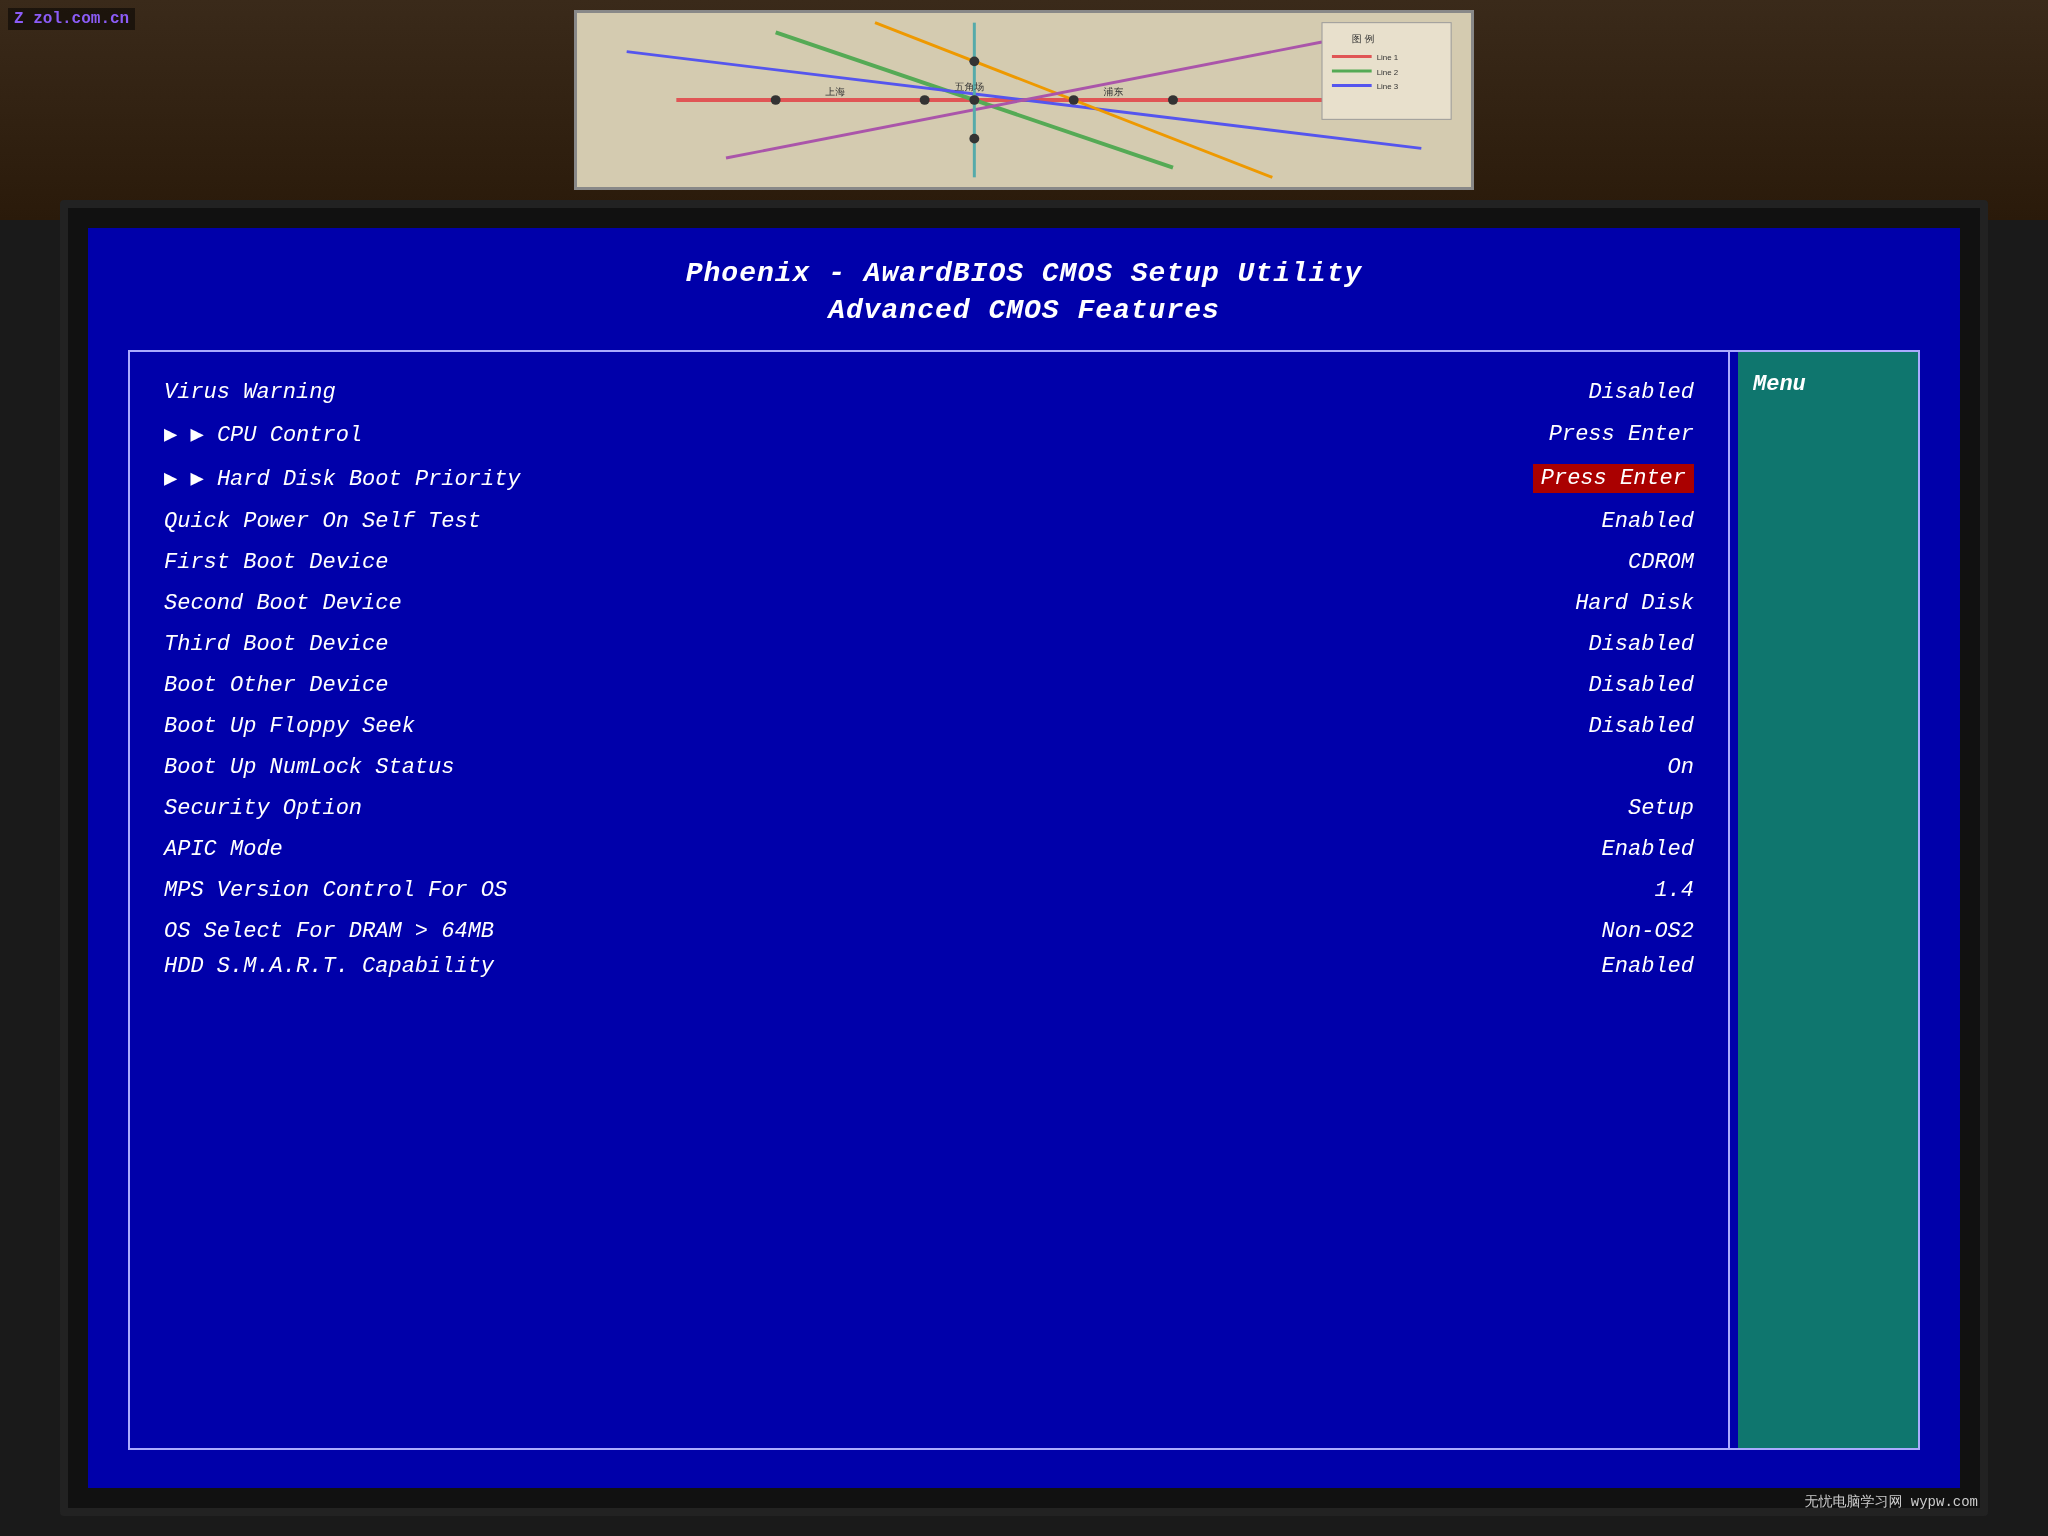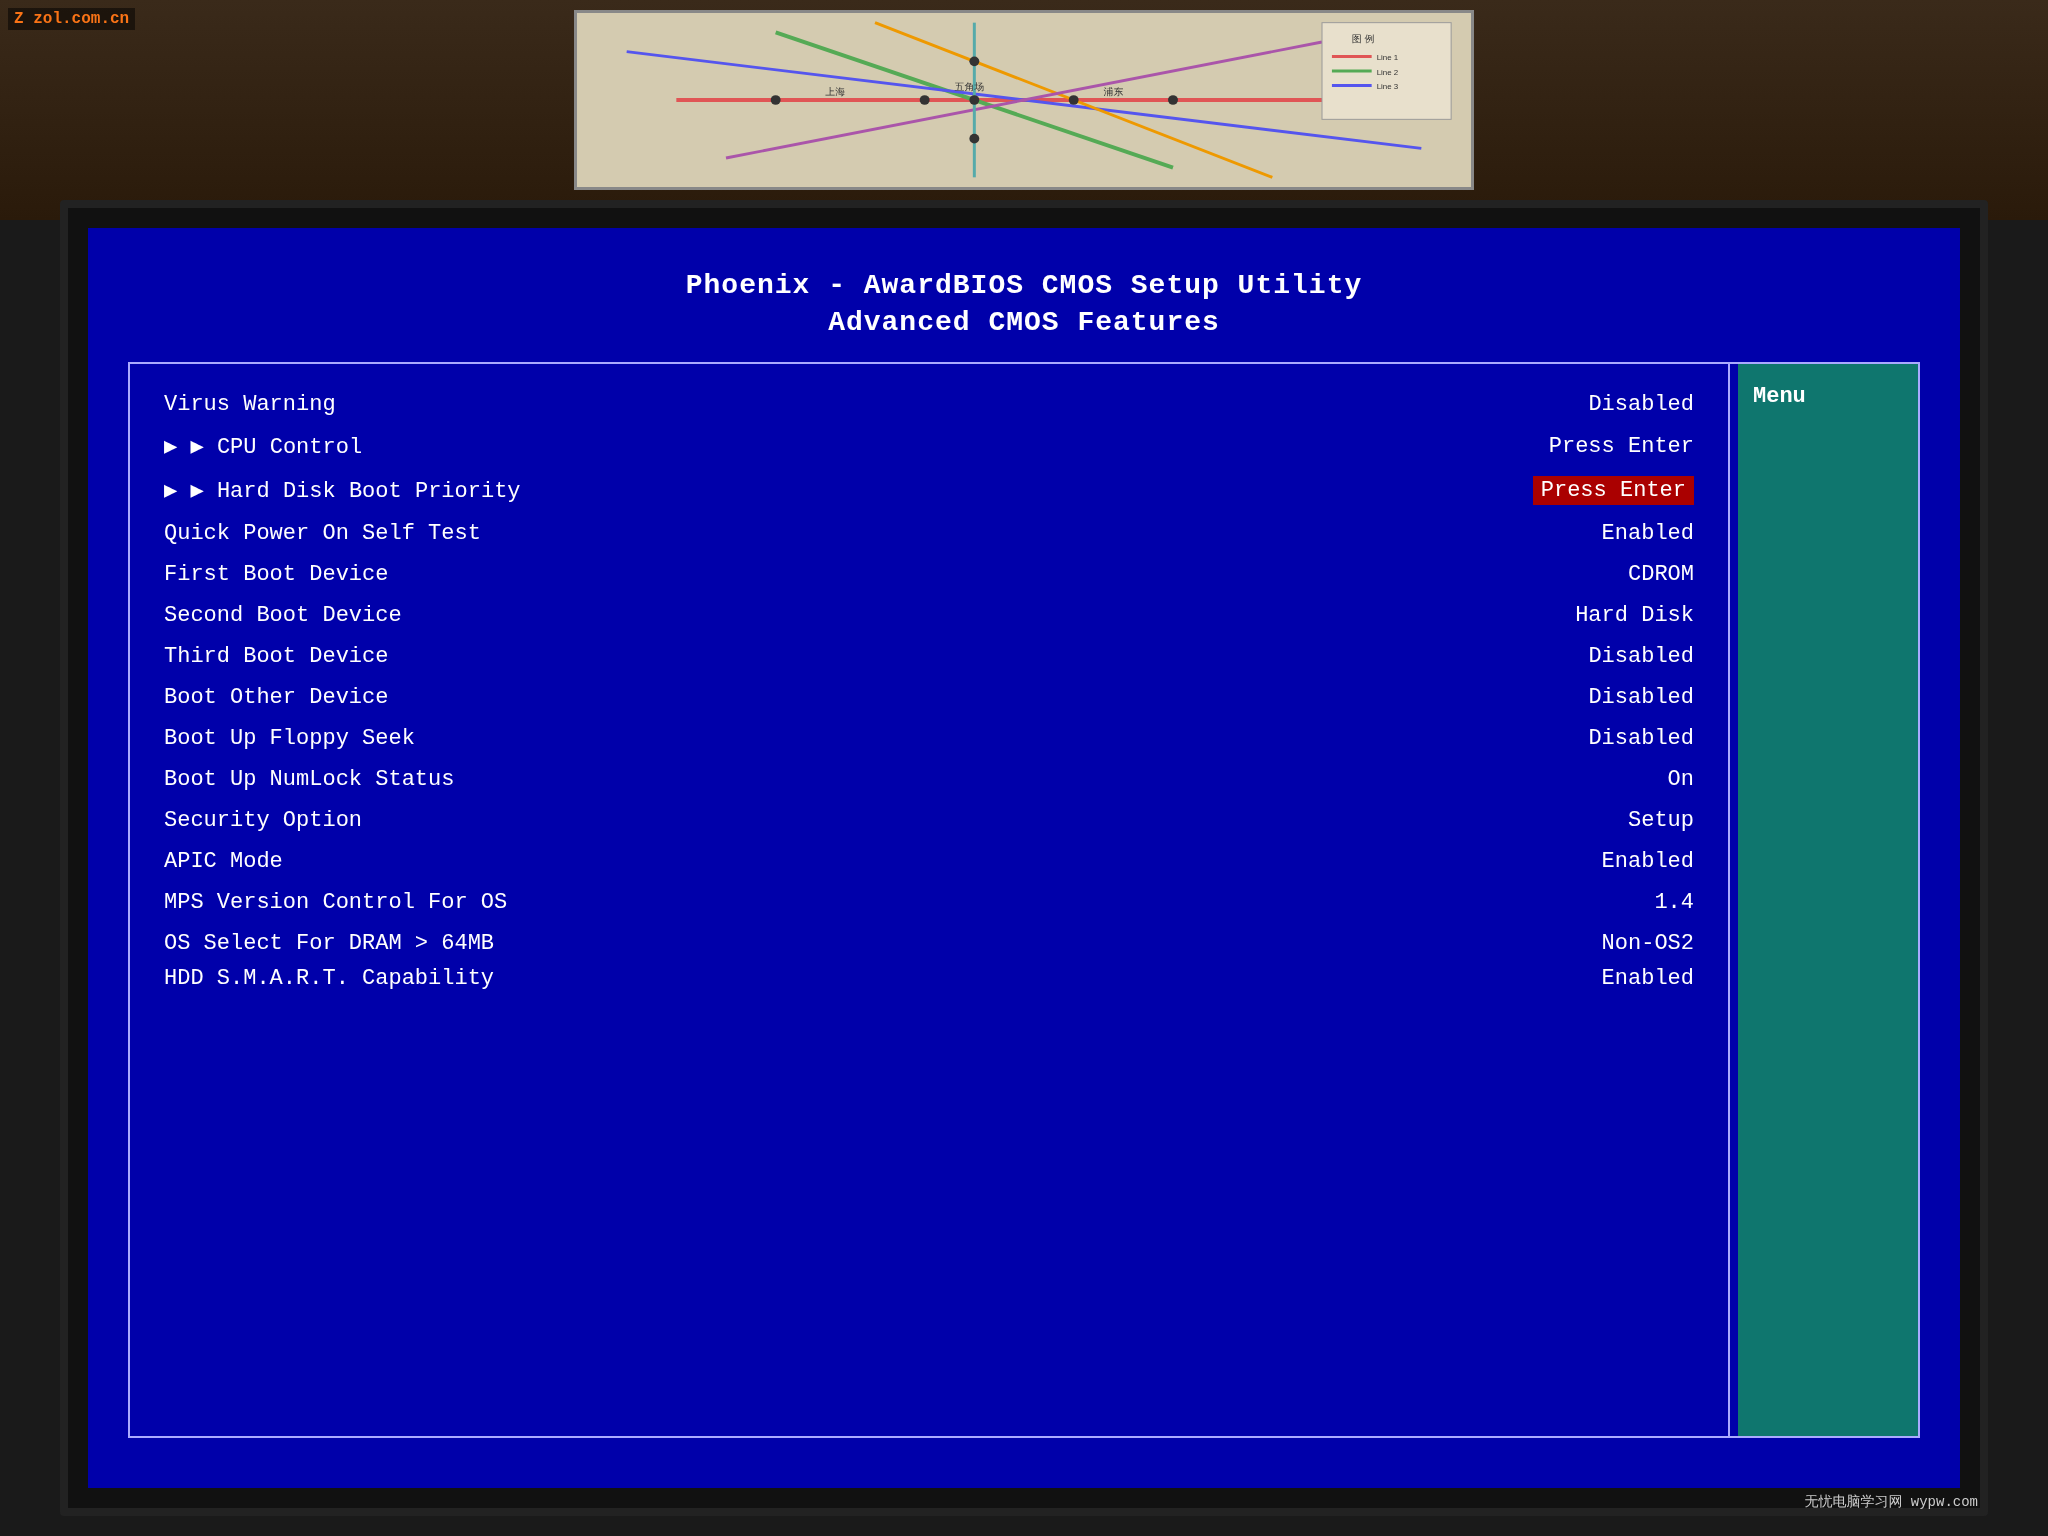--- a/index.html
+++ b/index.html
@@ -60,22 +60,23 @@
     }
 
     
     .bios-screen {
       position: absolute;
       top: 20px;
       left: 20px;
       right: 20px;
       bottom: 20px;
       background: #0000aa;
-      padding: 42px 40px;
-      color: #ffffff;
+      padding: 30px 40px;
+      color: #ffffff;
+      font-style: italic;
     }
 
     .bios-header {
       text-align: center;
       margin-bottom: 24px;
     }
 
     .bios-title {
       font-size: 28px;
       font-weight: bold;
@@ -149,21 +150,21 @@
       font-size: 22px;
       color: #ffffff;
       font-weight: bold;
     }
 
     
     .watermark-zol {
       position: absolute;
       top: 8px;
       left: 8px;
-      color: #f97316;
+      color: #8b5cf6;
       font-size: 16px;
       font-weight: bold;
       background: rgba(0,0,0,0.5);
       padding: 2px 6px;
       z-index: 100;
     }
 
     .watermark-wypw {
       position: absolute;
       bottom: 25px;

